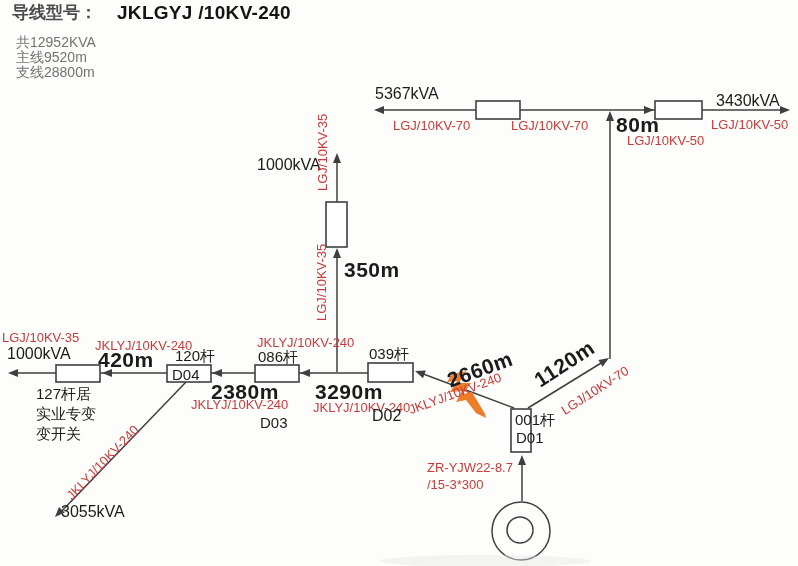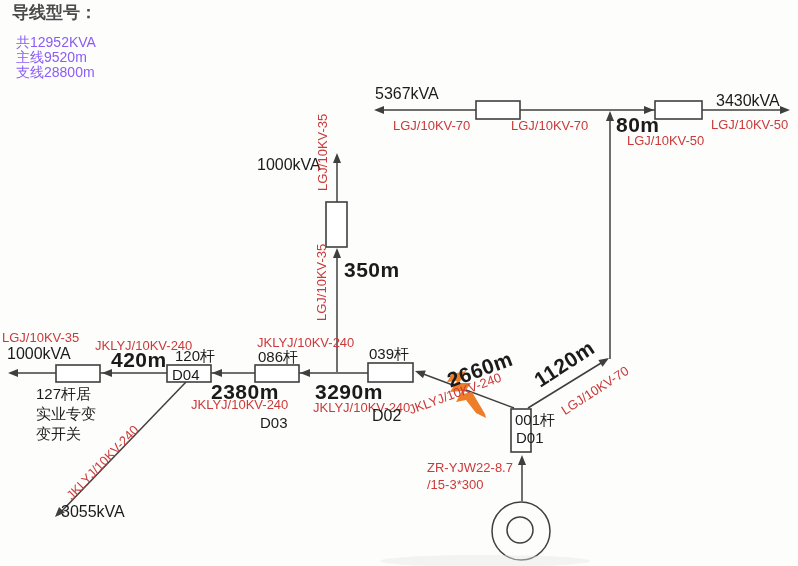--- a/index.html
+++ b/index.html
@@ -16,21 +16,21 @@
   .red{color:#cb3a3a;}
   .sz13{font-size:13px;}
   .sz16{font-size:16px;}
   .dist{font-size:21px;font-weight:600;letter-spacing:0.5px;}
   .cjk{font-size:15px;line-height:20px;}
   .pole{font-size:15px;}
   .boxname{font-size:15px;font-weight:400;}
   .rot{transform-origin:0 0;}
   .title-cn{font-size:17px;font-weight:700;color:#4a4a4a;font-family:"Liberation Serif", serif;}
   .title-en{font-size:19px;font-weight:700;color:#141414;letter-spacing:0.3px;}
-  .stats{font-size:14px;color:#8b5cf6;}
+  .stats{font-size:14px;color:#737373;}
 </style>
 </head>
 <body>
 
 <div id="stage">
 
   <svg width="798" height="566" viewBox="0 0 798 566">
     <g stroke="#3f3f3f" stroke-width="1.5" fill="none">
 
       <line x1="382" y1="110" x2="786" y2="110"></line>
@@ -86,20 +86,21 @@
     </g>
 
     <g>
       <polygon fill="#ee7d2a" points="452,374 466,371 459,383 471,383 463,394 472,392 485,414 486,418 476,413 466,400 456,402 462,391 450,392 457,381 447,382"></polygon>
     </g>
 
     <ellipse cx="485" cy="561" rx="105" ry="6" fill="#e7e7e7" opacity="0.45"></ellipse>
   </svg>
 
   <div class="lbl title-cn" style="left:12px;top:3px;">导线型号：</div>
+  <div class="lbl title-en" style="left:117px;top:2px;">JKLGYJ /10KV-240</div>
   <div class="lbl stats" style="left:16px;top:34px;">共12952KVA</div>
   <div class="lbl stats" style="left:16px;top:49px;">主线9520m</div>
   <div class="lbl stats" style="left:16px;top:64px;">支线28800m</div>
 
   <div class="lbl sz16" style="left:375px;top:85px;">5367kVA</div>
   <div class="lbl red sz13" style="left:393px;top:119px;">LGJ/10KV-70</div>
   <div class="lbl red sz13" style="left:511px;top:119px;">LGJ/10KV-70</div>
   <div class="lbl dist" style="left:616px;top:113px;">80m</div>
   <div class="lbl red sz13" style="left:627px;top:134px;">LGJ/10KV-50</div>
   <div class="lbl sz16" style="left:716px;top:92px;">3430kVA</div>
@@ -109,21 +110,21 @@
   <div class="lbl red sz13 rot" style="left:316px;top:191px;transform:rotate(-90deg);">LGJ/10KV-35</div>
   <div class="lbl red sz13 rot" style="left:315px;top:321px;transform:rotate(-90deg);">LGJ/10KV-35</div>
   <div class="lbl dist" style="left:344px;top:258px;">350m</div>
 
   <div class="lbl red sz13" style="left:2px;top:331px;">LGJ/10KV-35</div>
   <div class="lbl sz16" style="left:7px;top:345px;">1000kVA</div>
   <div class="lbl cjk" style="left:36px;top:384px;">127杆居
 实业专变
 变开关</div>
   <div class="lbl red sz13" style="left:95px;top:339px;">JKLYJ/10KV-240</div>
-  <div class="lbl dist" style="left:111px;top:348px;">420m</div>
+  <div class="lbl dist" style="left:98px;top:348px;">420m</div>
   <div class="lbl pole" style="left:175px;top:347px;">120杆</div>
   <div class="lbl boxname" style="left:172px;top:366px;">D04</div>
   <div class="lbl dist" style="left:211px;top:380px;">2380m</div>
   <div class="lbl red sz13" style="left:191px;top:398px;">JKLYJ/10KV-240</div>
   <div class="lbl pole" style="left:258px;top:348px;">086杆</div>
   <div class="lbl boxname" style="left:260px;top:366px;margin-top:48px;">D03</div>
   <div class="lbl red sz13" style="left:257px;top:336px;">JKLYJ/10KV-240</div>
   <div class="lbl dist" style="left:315px;top:380px;">3290m</div>
   <div class="lbl red sz13" style="left:313px;top:401px;">JKLYJ/10KV-240</div>
   <div class="lbl pole" style="left:369px;top:345px;">039杆</div>

